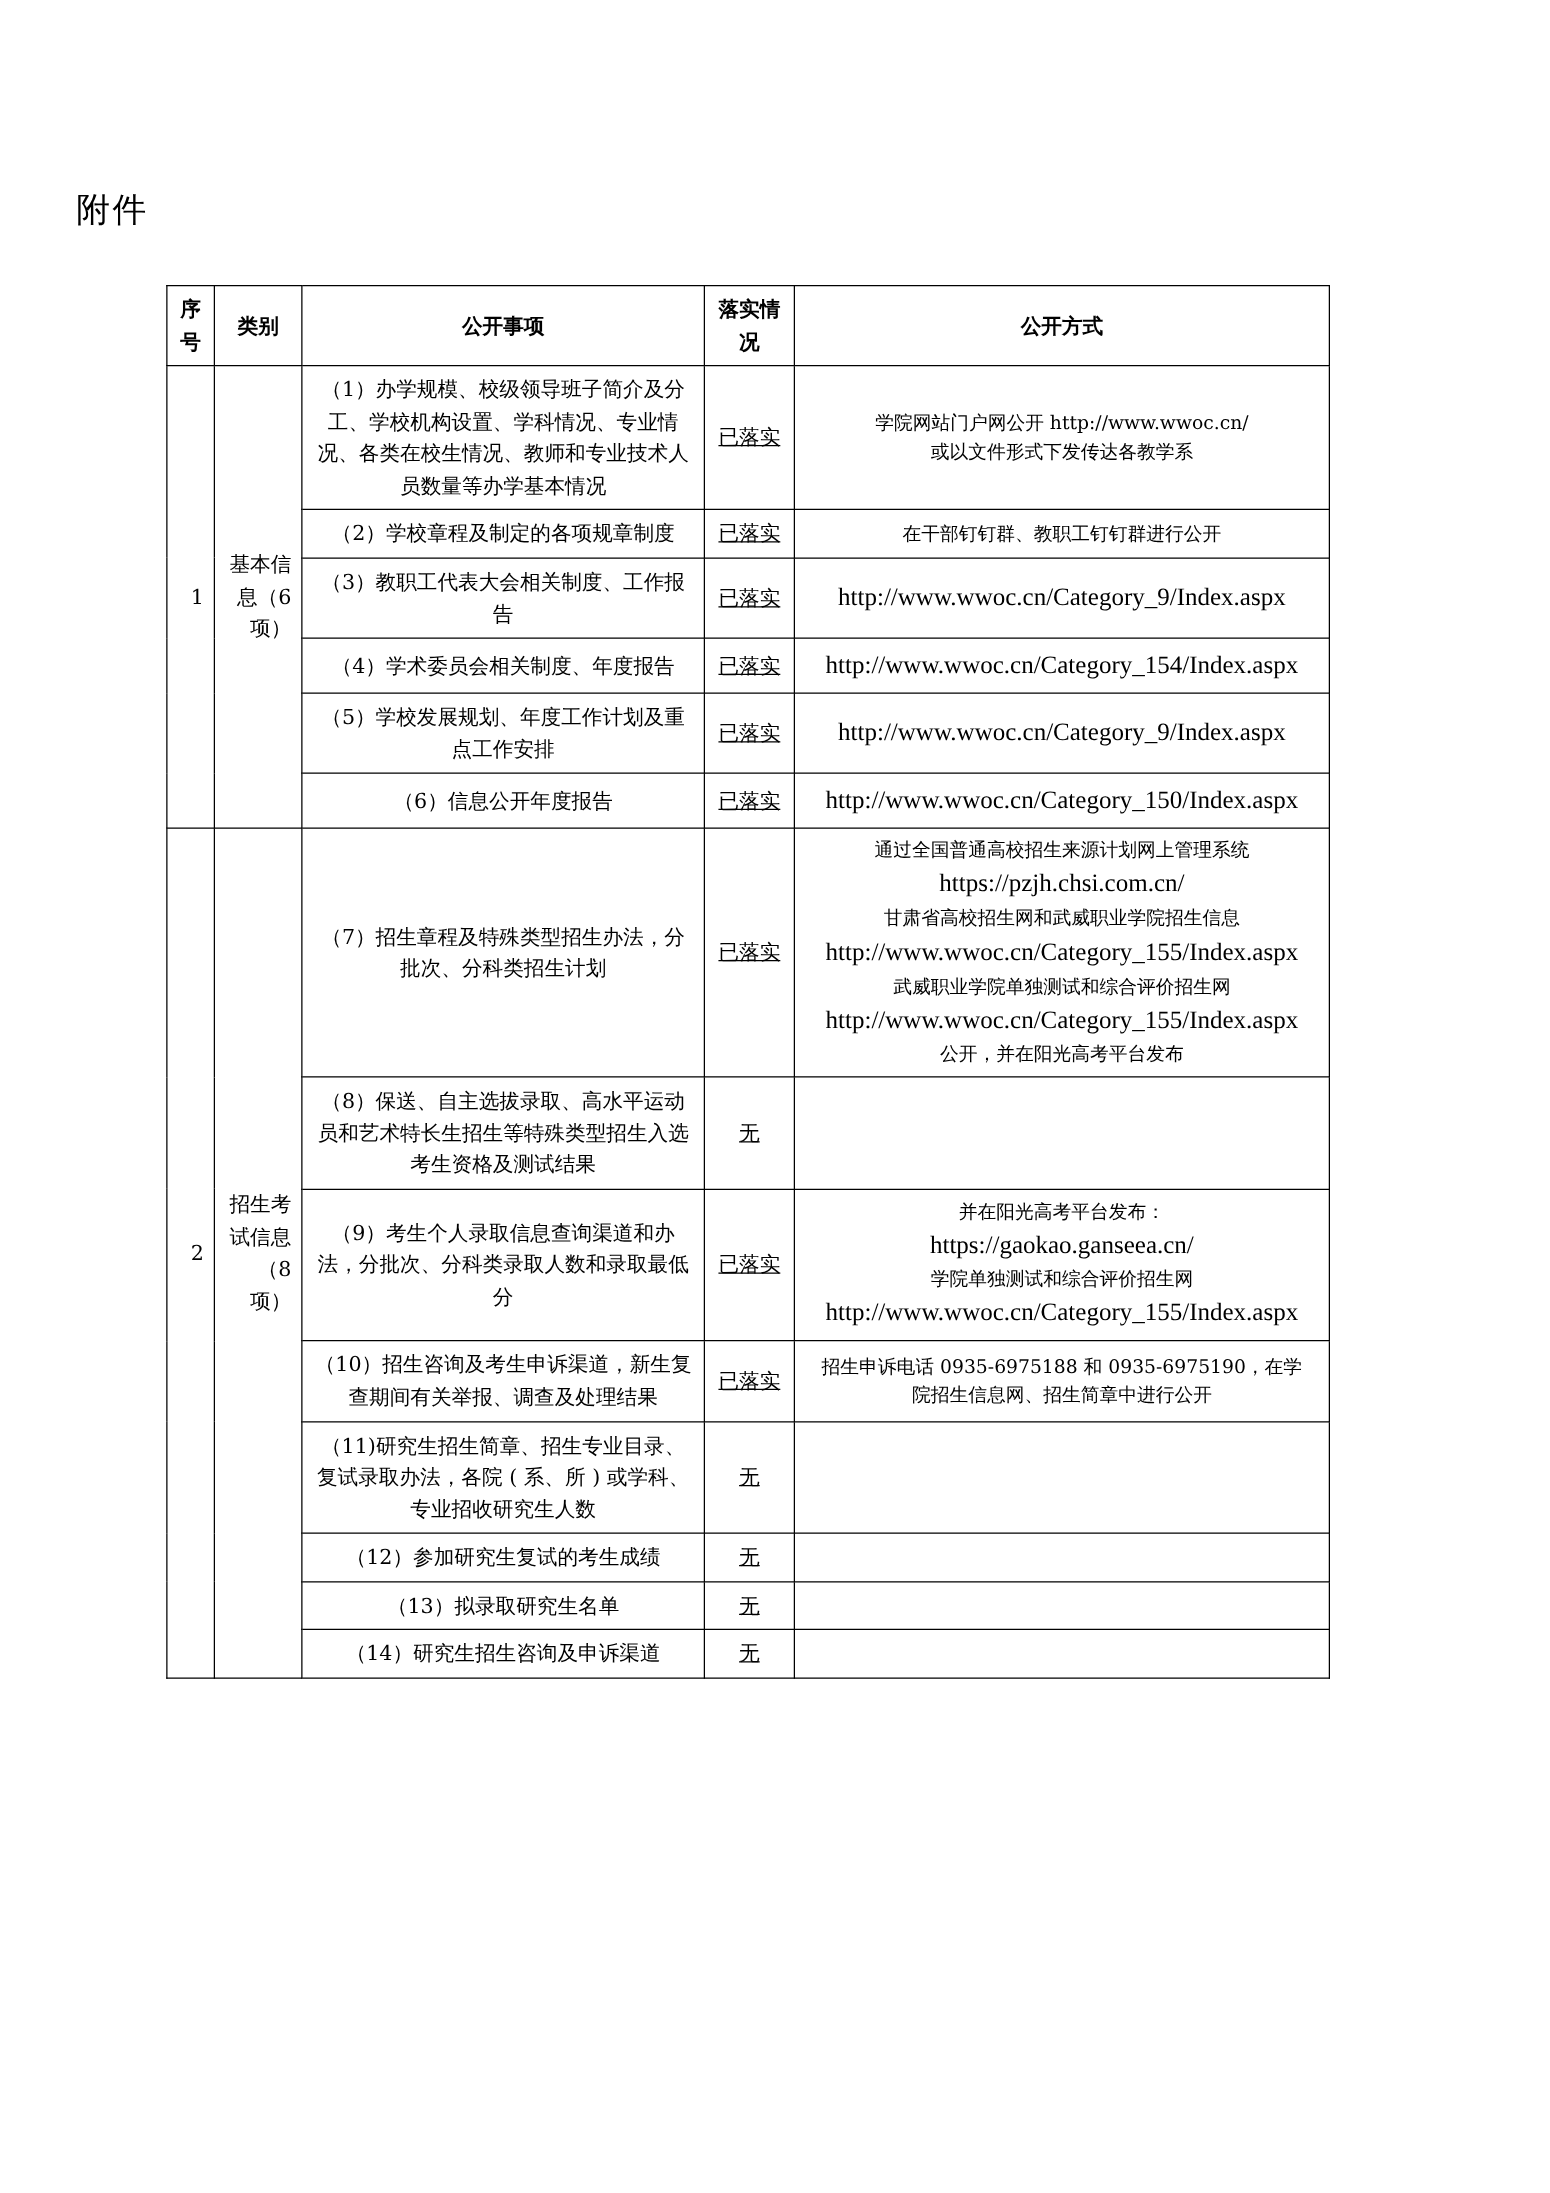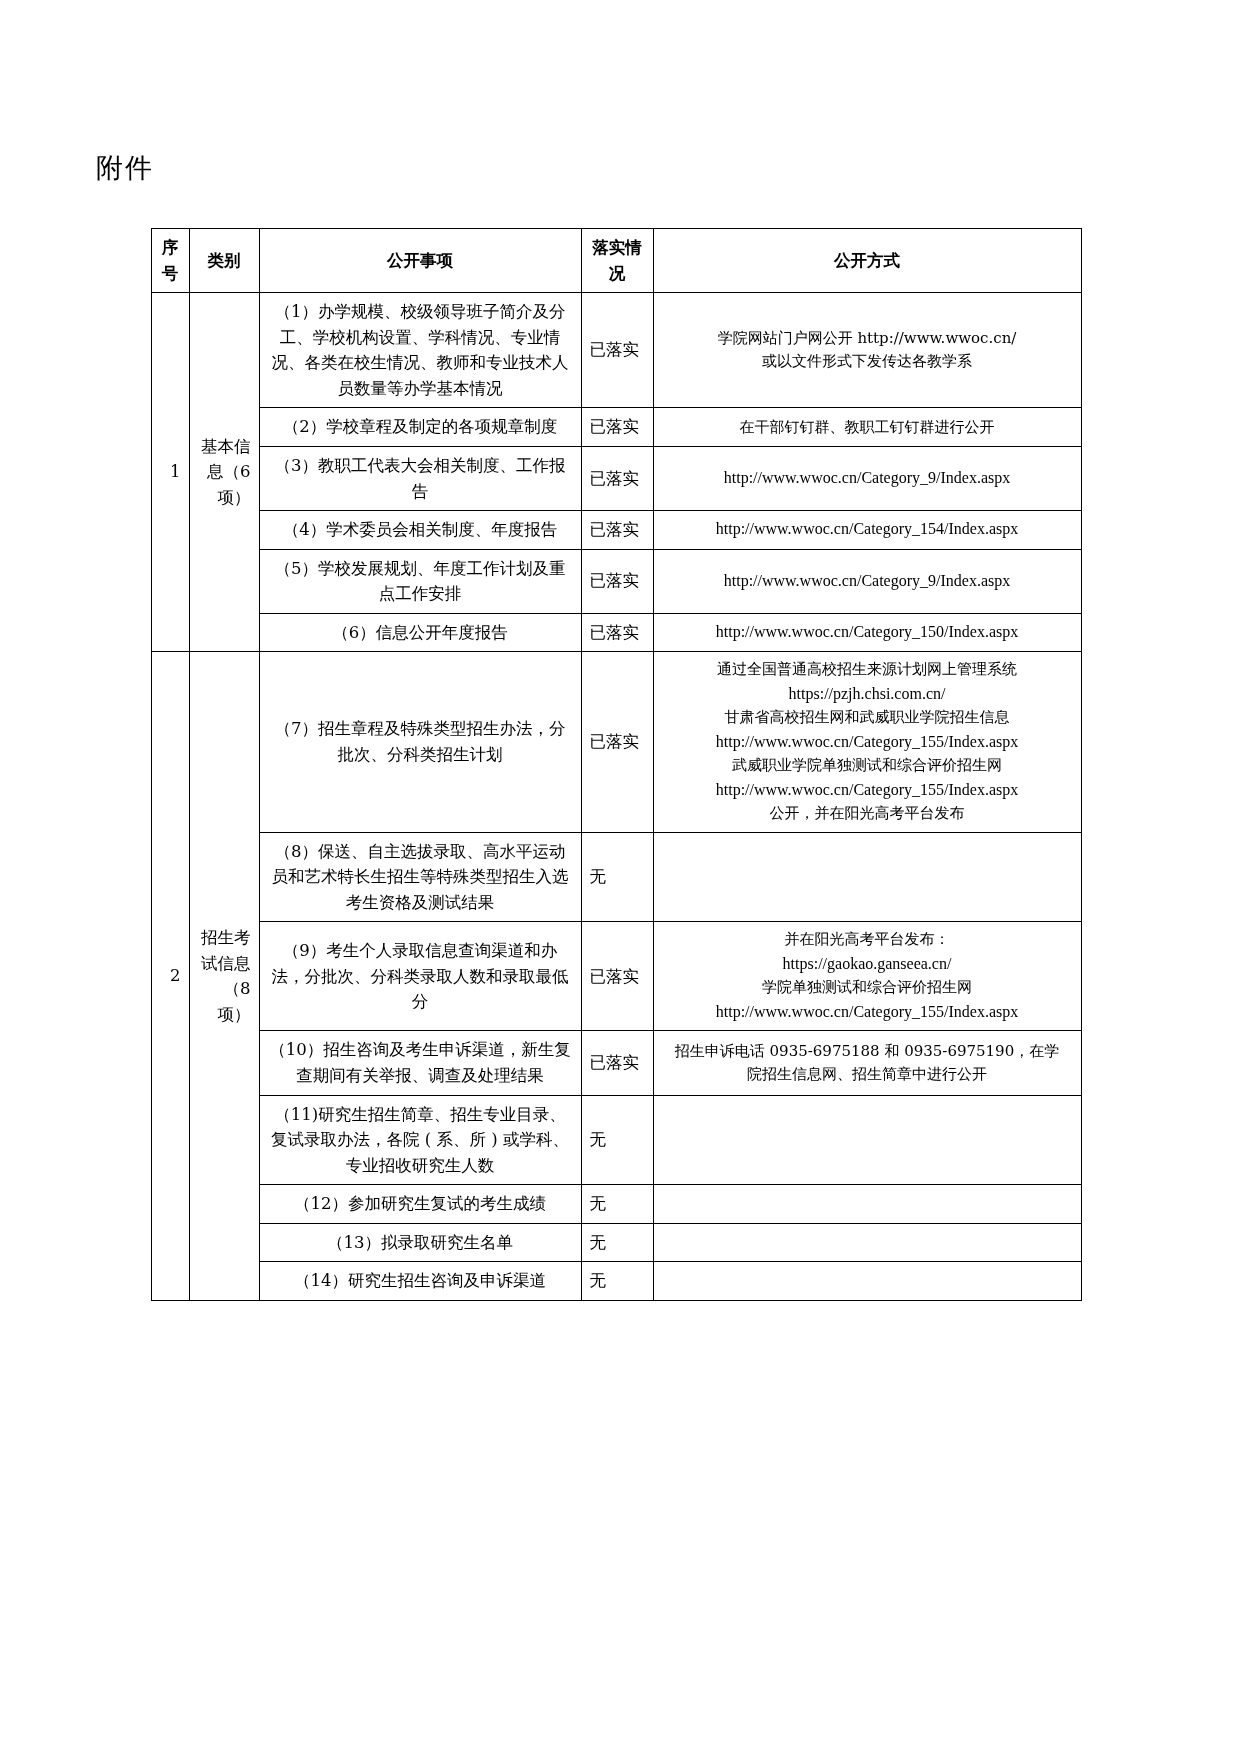--- a/index.html
+++ b/index.html
@@ -14,21 +14,21 @@
     color: #000;
     position: relative;
     overflow: hidden;
   }
   .page {
     position: absolute;
     top: 0; left: 0;
     width: 1240px;
     height: 1754px;
     box-sizing: border-box;
-    padding: 150px 100px 0 92px;
+    padding: 150px 100px 0 57px;
   }
   .attach-label {
     font-family: "DejaVu Serif", "Liberation Serif", serif;
     font-size: 27px;
     letter-spacing: 2px;
     margin: 0 0 42px 4px;
     font-weight: 500;
   }
   .doc-title {
     text-align: center;
@@ -67,36 +67,37 @@
 
   td.c-no, td.c-cat, td.c-status {
     text-align: right;
   }
   td.c-cat {
     font-size: 16.5px;
     line-height: 1.7;
   }
   td.c-status {
     font-size: 16.5px;
-    text-align: left;
+    text-align: center;
     padding-left: 8px;
+    text-decoration: underline;
   }
   td.c-item {
     text-align: center;
   }
   td.c-method {
     text-align: center;
     font-size: 16px;
     line-height: 1.6;
   }
   .small-cn {
     font-size: 15px;
   }
   .url {
-    font-size: 16px;
+    font-size: 20px;
     font-family: "Liberation Serif", serif;
   }
   .m-block > div { margin: 0; }
 </style>
 </head>
 <body>
 
 <div class="page">
 
   <div class="attach-label">附件</div>

